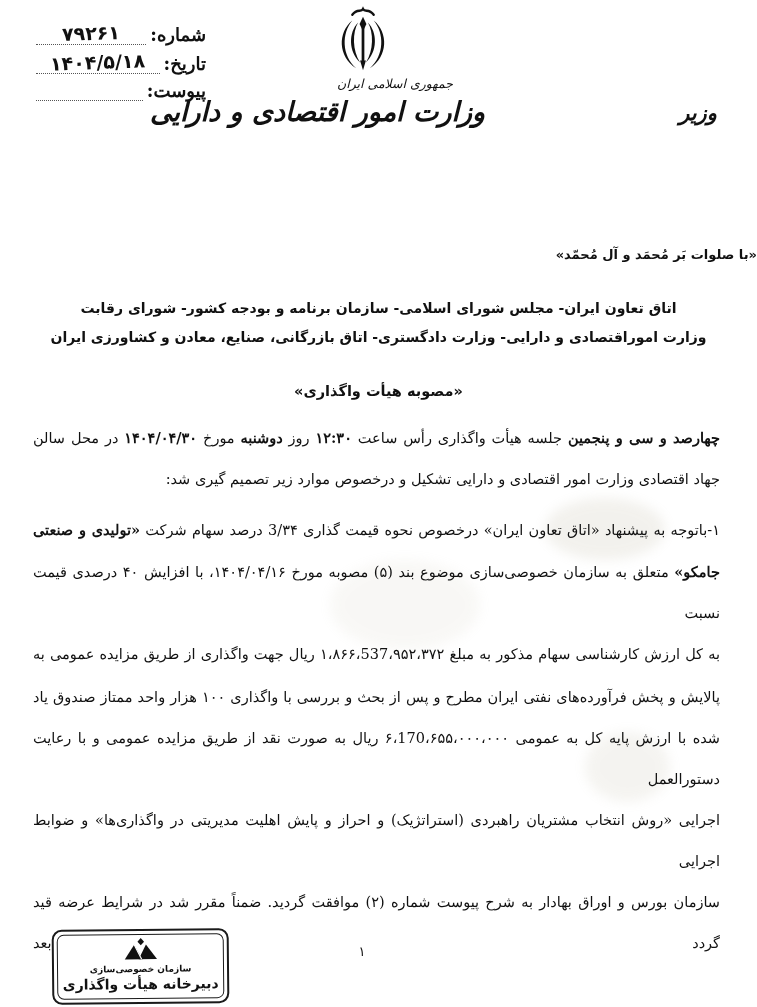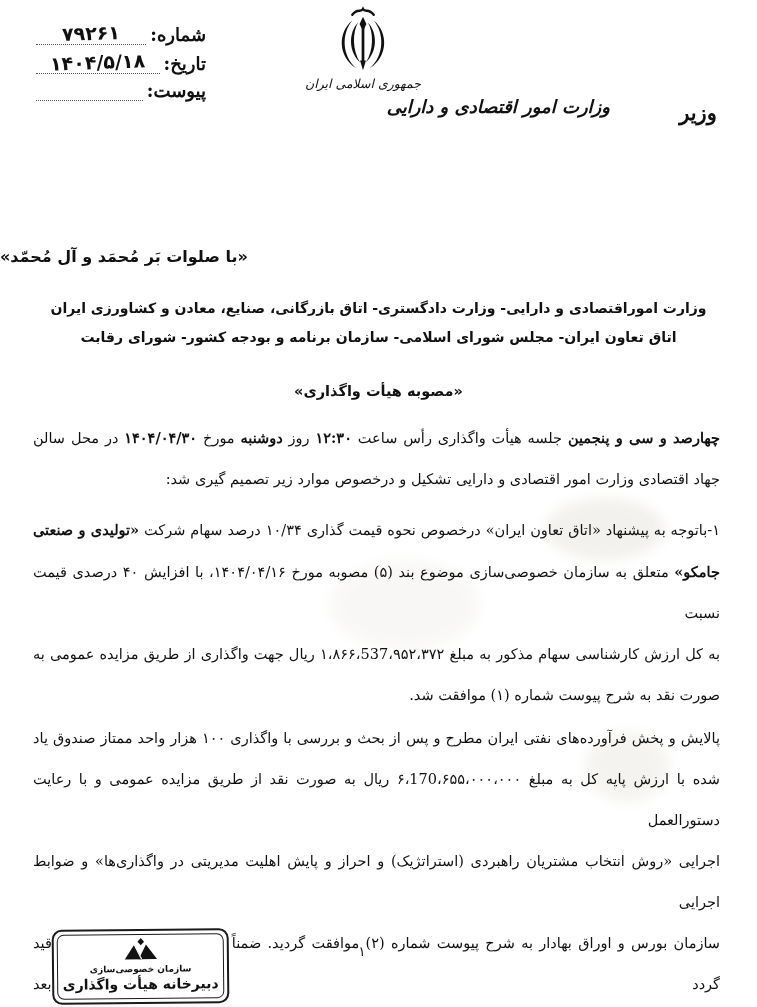--- a/index.html
+++ b/index.html
@@ -15,31 +15,31 @@
   .hl-row{display:flex;align-items:flex-end;margin-bottom:6px;}
   .hl-label{font-family:"DejaVu Serif","Liberation Serif",serif;
     font-weight:bold;font-size:18px;white-space:nowrap;margin-left:4px;}
   .hl-line{flex:1;border-bottom:1.5px dotted #555;text-align:center;padding-bottom:0;}
   .hand{display:inline-block;font-size:19px;font-weight:bold;letter-spacing:3px;
     transform:rotate(-2deg);line-height:22px;direction:ltr;unicode-bidi:isolate;}
   .hl-row.attach{}
 
   
   .emblem{left:323px;top:6px;width:80px;text-align:center;}
-  .republic{left:273px;top:76px;width:180px;text-align:center;
+  .republic{left:273px;top:76px;width:180px;
     font-family:"DejaVu Serif","Liberation Serif",serif;font-style:italic;font-size:12.5px;}
-  .ministry{left:150px;top:96px;width:460px;text-align:right;
+  .ministry{left:150px;top:96px;width:460px;text-align:left;
     font-family:"DejaVu Serif","Liberation Serif",serif;font-style:italic;font-weight:bold;
-    font-size:18px;letter-spacing:1px;}
+    font-size:27px;letter-spacing:1px;}
   .minister{left:648px;top:100px;width:100px;text-align:center;
-    font-family:"DejaVu Serif","Liberation Serif",serif;font-weight:bold;
+    font-family:"DejaVu Serif","Liberation Serif",serif;font-style:italic;font-weight:bold;
     font-size:21px;letter-spacing:4px;}
 
   
-  .blessing{top:247px;left:0;right:0;text-align:left;font-weight:bold;font-size:16px;}
+  .blessing{top:247px;left:0;right:0;text-align:right;font-weight:bold;font-size:13px;}
   .recipients{top:294px;left:20px;right:20px;text-align:center;font-weight:bold;
     font-size:14px;line-height:29px;}
   .subject{top:383px;left:0;right:0;text-align:center;font-weight:bold;font-size:14.5px;}
 
   
   .docbody{top:417px;left:33px;right:37px;font-size:14.5px;
     font-family:"DejaVu Serif","Liberation Serif",serif;}
   .bline{line-height:41px;text-align:right;white-space:normal;}
   .bline.just{text-align:justify;text-align-last:justify;text-justify:inter-word;}
   .bline b{font-weight:bold;}
@@ -100,41 +100,40 @@
       <path d="M43 15 C58 27, 58 52, 39 64 C54 51, 54 28, 43 15 Z"></path>
     </g>
   </svg>
 </div>
 <div class="abs republic">جمهوری اسلامی ایران</div>
 <div class="abs ministry">وزارت امور اقتصادی و دارایی</div>
 <div class="abs minister">وزیر</div>
 
 <div class="abs blessing">«با صلوات بَر مُحمَد و آل مُحمّد»</div>
 <div class="abs recipients">
+  <div>اتاق تعاون ایران- مجلس شورای اسلامی- سازمان برنامه و بودجه کشور- شورای رقابت</div>
   <div>وزارت اموراقتصادی و دارایی- وزارت دادگستری- اتاق بازرگانی، صنایع، معادن و کشاورزی ایران</div>
-  <div>اتاق تعاون ایران- مجلس شورای اسلامی- سازمان برنامه و بودجه کشور- شورای رقابت</div>
 </div>
 <div class="abs subject">«مصوبه هیأت واگذاری»</div>
 
 <div class="abs docbody">
   <div>
     <div class="bline just"><b>چهارصد و سی و پنجمین</b><span> جلسه هیأت واگذاری رأس ساعت </span><b>۱۲:۳۰</b><span> روز </span><b>دوشنبه</b><span> مورخ </span><b>۱۴۰۴/۰۴/۳۰</b><span> در محل سالن</span></div>
     <div class="bline">جهاد اقتصادی وزارت امور اقتصادی و دارایی تشکیل و درخصوص موارد زیر تصمیم گیری شد:</div>
   </div>
 
   <div class="item1">
-    <div class="bline just"><span>۱-باتوجه به پیشنهاد «اتاق تعاون ایران» درخصوص نحوه قیمت گذاری ۱۰/۳۴ درصد سهام شرکت </span><b>«تولیدی و صنعتی</b></div>
+    <div class="bline just"><span>۱-باتوجه به پیشنهاد «اتاق تعاون ایران» درخصوص نحوه قیمت گذاری 3/۳۴ درصد سهام شرکت </span><b>«تولیدی و صنعتی</b></div>
     <div class="bline just"><b>جامکو»</b><span> متعلق به سازمان خصوصی‌سازی موضوع بند (۵) مصوبه مورخ ۱۴۰۴/۰۴/۱۶، با افزایش ۴۰ درصدی قیمت نسبت</span></div>
     <div class="bline just"><span>به کل ارزش کارشناسی سهام مذکور به مبلغ </span><span class="num">۱،۸۶۶،537،۹۵۲،۳۷۲</span><span> ریال جهت واگذاری از طریق مزایده عمومی به</span></div>
-    <div class="bline">صورت نقد به شرح پیوست شماره (۱) موافقت شد.</div>
   </div>
 
   <div class="item2">
     <div class="bline just">پالایش و پخش فرآورده‌های نفتی ایران مطرح و پس از بحث و بررسی با واگذاری ۱۰۰ هزار واحد ممتاز صندوق یاد</div>
-    <div class="bline just"><span>شده با ارزش پایه کل به مبلغ </span><span class="num">۶،170،۶۵۵،۰۰۰،۰۰۰</span><span> ریال به صورت نقد از طریق مزایده عمومی و با رعایت دستورالعمل</span></div>
+    <div class="bline just"><span>شده با ارزش پایه کل به عمومی </span><span class="num">۶،170،۶۵۵،۰۰۰،۰۰۰</span><span> ریال به صورت نقد از طریق مزایده عمومی و با رعایت دستورالعمل</span></div>
     <div class="bline just">اجرایی «روش انتخاب مشتریان راهبردی (استراتژیک) و احراز و پایش اهلیت مدیریتی در واگذاری‌ها» و ضوابط اجرایی</div>
     <div class="bline just">سازمان بورس و اوراق بهادار به شرح پیوست شماره (۲) موافقت گردید. ضمناً مقرر شد در شرایط عرضه قید گردد بعد</div>
 
   </div>
 </div>
 
 <div class="abs pagenum">۱</div>
 
 <div class="abs stamp">
   <div class="stamp-inner">

